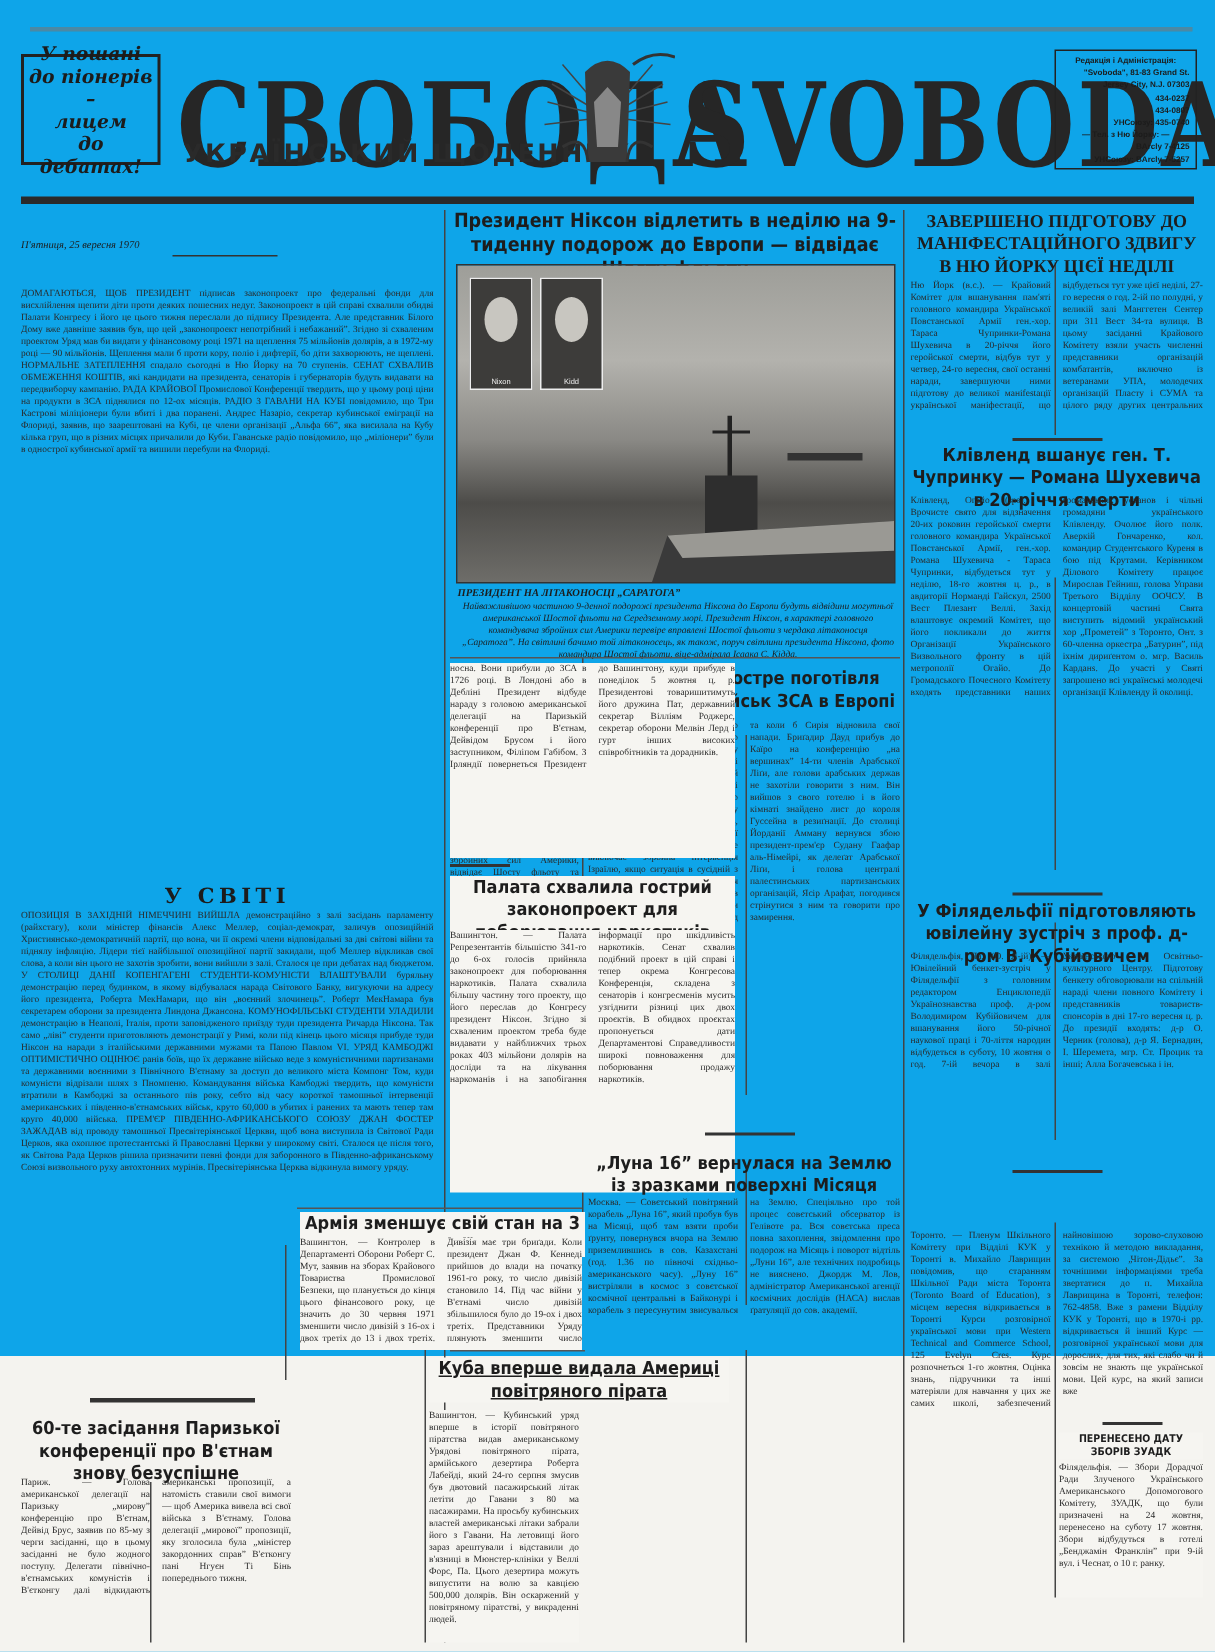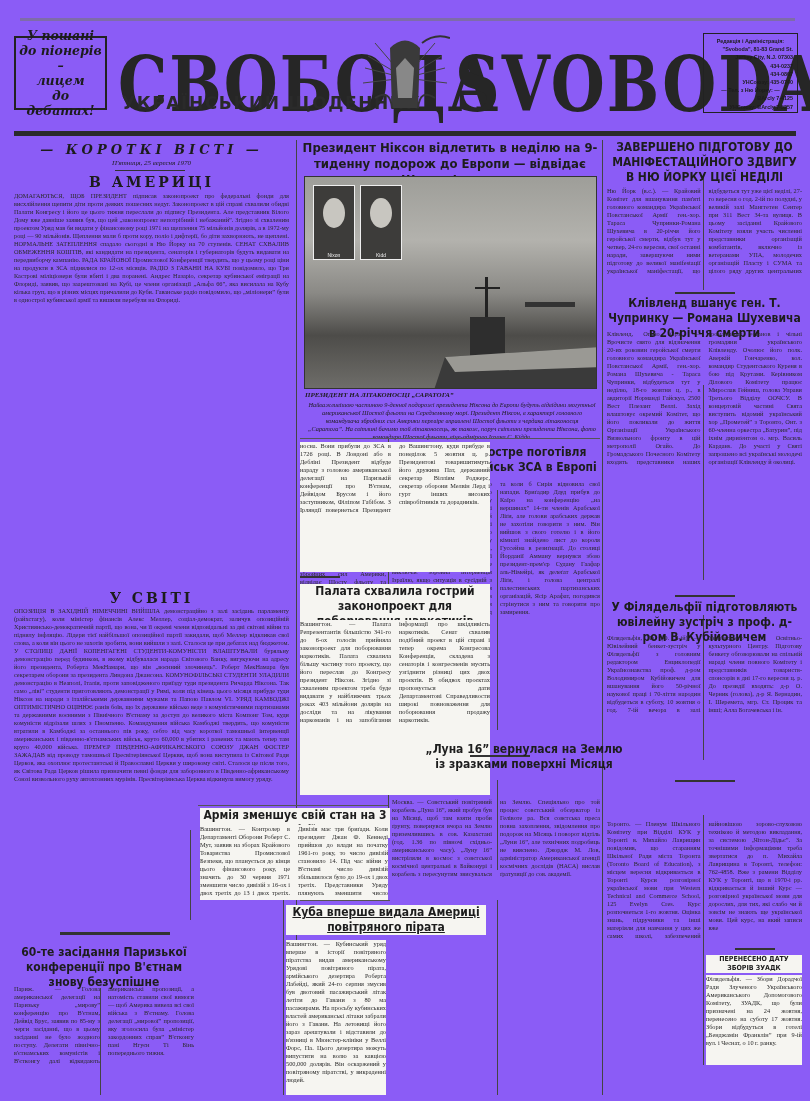--- a/index.html
+++ b/index.html
@@ -1,18 +1,18 @@
 <!DOCTYPE html>
 <html><head>
 <meta charset="utf-8">
 <style>
   * { box-sizing: border-box; margin: 0; padding: 0; }
   html, body { width: 810px; height: 1101px; background: #f4f3ef; overflow: hidden; }
   body { font-family: "Liberation Serif", serif; color: #1c1c1c; position: relative; }
-  .page { position: absolute; left: 0; top: 0; width: 810px; height: 1101px; background: #8b5cf6; }
+  .page { position: absolute; left: 0; top: 0; width: 810px; height: 904px; background: #0ea5e9; }
 
   
   .topline { position: absolute; left: 20px; top: 18px; width: 775px; height: 3px; background: #777; opacity: .6; }
   .slogan-box { position: absolute; left: 14px; top: 36px; width: 93px; height: 74px; border: 2px solid #222; display: flex; flex-direction: column; align-items: center; justify-content: center; font: italic bold 12.5px "DejaVu Serif", serif; line-height: 15px; text-align: center; }
   .title-cyr { position: absolute; left: 118px; top: 38px; font: bold 62px "DejaVu Serif", serif; letter-spacing: 2px; transform: scaleY(1.25); transform-origin: top left; color: #262626; }
   .sub-cyr { position: absolute; left: 122px; top: 93px; font: bold 17px "DejaVu Sans", sans-serif; letter-spacing: 1.6px; color: #2a2a2a; }
   .title-lat { position: absolute; left: 455px; top: 38px; font: bold 62px "DejaVu Serif", serif; letter-spacing: 2px; transform: scaleY(1.25); transform-origin: top left; color: #262626; }
   .sub-lat { position: absolute; left: 460px; top: 93px; font: italic bold 17px "DejaVu Sans", sans-serif; letter-spacing: 7px; color: #2a2a2a; }
   .emblem { position: absolute; left: 360px; top: 28px; width: 90px; height: 88px; }
   .info-box { position: absolute; left: 703px; top: 33px; width: 95px; height: 80px; border: 1.5px solid #222; padding: 3px 4px; font: bold 5.4px "Liberation Sans", sans-serif; line-height: 8.2px; text-align: right; }
@@ -24,21 +24,21 @@
   .vrule { position: absolute; width: 1px; background: #444; }
   .hrule { position: absolute; height: 1px; background: #555; }
   .shortrule { position: absolute; height: 3px; background: #333; }
 
   
   .col-text { position: absolute; font: 6.3px "Liberation Serif", serif; line-height: 8px; text-align: justify; color: #2a2a2a; overflow: hidden; }
   .head { position: absolute; font: bold 12px "DejaVu Sans Condensed", "DejaVu Sans", sans-serif; text-align: center; line-height: 15px; color: #1d1d1d; }
   .head.big { font-size: 13px; line-height: 16px; }
   .section-head { position: absolute; font: bold 14px "DejaVu Serif", serif; letter-spacing: 3px; text-align: center; }
   .kv { position: absolute; left: 14px; top: 142px; width: 275px; text-align: center; font: italic bold 13px "DejaVu Serif", serif; letter-spacing: 4px; }
-  .kv-date { position: absolute; left: 14px; top: 159px; width: 275px; text-align: center; font: italic 7px "Liberation Serif", serif; }
+  .kv-date { position: absolute; left: 14px; top: 159px; width: 275px; font: italic 7px "Liberation Serif", serif; }
 
   .photo { position: absolute; left: 305px; top: 143px; width: 292px; height: 244px; background: linear-gradient(180deg,#9e9e99 0%,#b3b2ad 30%,#8a8985 55%,#4d4c49 75%,#6e6d69 100%); border: 1px solid #333; overflow: hidden; }
   .ship { position: absolute; left: 120px; top: 100px; width: 175px; height: 140px; }
   .portrait { position: absolute; top: 8px; width: 42px; height: 75px; background: #3d3c3a; border: 1px solid #eee; }
   .portrait .face { position: absolute; left: 9px; top: 12px; width: 22px; height: 30px; border-radius: 50%; background: #c8c6c0; }
   .portrait .cap { position: absolute; bottom: -9px; left: 0; width: 100%; font: 5px "Liberation Sans", sans-serif; text-align: center; color: #111; }
   .photo-caption-title { position: absolute; left: 305px; top: 391px; width: 292px; font: italic bold 7px "Liberation Serif", serif; }
   .photo-caption { position: absolute; left: 308px; top: 401px; width: 288px; text-align: center; font: italic 6.3px "Liberation Serif", serif; line-height: 8px; }
 </style>
 </head>
@@ -99,24 +99,22 @@
   <div class="vrule" style="left:703px; top:615px; height:145px;"></div>
   <div class="vrule" style="left:703px; top:815px; height:250px;"></div>
   <div class="vrule" style="left:388px; top:438px; height:380px;"></div>
   <div class="vrule" style="left:497px; top:490px; height:240px;"></div>
   <div class="vrule" style="left:497px; top:780px; height:90px;"></div>
   <div class="vrule" style="left:497px; top:900px; height:195px;"></div>
   <div class="vrule" style="left:190px; top:830px; height:90px;"></div>
   <div class="vrule" style="left:100px; top:988px; height:107px;"></div>
   <div class="vrule" style="left:283px; top:845px; height:250px;"></div>
 
-  <div class="kv">— КОРОТКІ ВІСТІ —</div>
   <div class="kv-date">П'ятниця, 25 вересня 1970</div>
   <div class="shortrule" style="left:115px; top:170px; width:70px; height:1px;"></div>
-  <div class="section-head" style="left:14px; top:174px; width:275px;">В АМЕРИЦІ</div>
   <div class="col-text" style="left:14px; top:192px; width:275px; height:395px;">ДОМАГАЮТЬСЯ, ЩОБ ПРЕЗИДЕНТ підписав законопроект про федеральні фонди для висхлійлення щепити діти проти деяких пошесних недуг. Законопроект в цій справі схвалили обидві Палати Конгресу і його це цього тижня переслали до підпису Президента. Але представник Білого Дому вже давніше заявив був, що цей „законопроект непотрібний і небажаний”. Згідно зі схваленим проектом Уряд мав би видати у фінансовому році 1971 на щеплення 75 мільйонів долярів, а в 1972-му році — 90 мільйонів. Щеплення мали б проти кору, поліо і дифтерії, бо діти захворюють, не щеплені. НОРМАЛЬНЕ ЗАТЕПЛЕННЯ спадало сьогодні в Ню Йорку на 70 ступенів. СЕНАТ СХВАЛИВ ОБМЕЖЕННЯ КОШТІВ, які кандидати на президента, сенаторів і губернаторів будуть видавати на передвиборчу кампанію. РАДА КРАЙОВОЇ Промислової Конференції твердить, що у цьому році ціни на продукти в ЗСА піднялися по 12-ох місяців. РАДІО З ГАВАНИ НА КУБІ повідомило, що Три Кастрові міліціонери були вбиті і два поранені. Андрес Назаріо, секретар кубинської еміграції на Флориді, заявив, що заарештовані на Кубі, це члени організації „Альфа 66”, яка висилала на Кубу кілька груп, що в різних місцях причалили до Куби. Гаванське радіо повідомило, що „міліонери” були в однострої кубинської армії та вишили перебули на Флориді.</div>
   <div class="section-head" style="left:14px; top:590px; width:275px;">У СВІТІ</div>
   <div class="col-text" style="left:14px; top:607px; width:275px; height:318px;">ОПОЗИЦІЯ В ЗАХІДНІЙ НІМЕЧЧИНІ ВИЙШЛА демонстраційно з залі засідань парламенту (райхстагу), коли міністер фінансів Алекс Меллер, соціал-демократ, заличув опозиційній Християнсько-демократичній партії, що вона, чи її окремі члени відповідальні за дві світові війни та піднялу інфляцію. Лідери тієї найбільшої опозиційної партії закидали, щоб Меллер відкликав свої слова, а коли він цього не захотів зробити, вони вийшли з залі. Сталося це при дебатах над бюджетом. У СТОЛИЦІ ДАНІЇ КОПЕНГАГЕНІ СТУДЕНТИ-КОМУНІСТИ ВЛАШТУВАЛИ буряльну демонстрацію перед будинком, в якому відбувалася нарада Світового Банку, вигукуючи на адресу його президента, Роберта МекНамари, що він „воєнний злочинець”. Роберт МекНамара був секретарем оборони за президента Линдона Джансона. КОМУНОФІЛЬСЬКІ СТУДЕНТИ УЛАДИЛИ демонстрацію в Неаполі, Італія, проти заповідженого приїзду туди президента Ричарда Ніксона. Так само „ліві” студенти приготовляють демонстрації у Римі, коли під кінець цього місяця прибуде туди Ніксон на наради з італійськими державними мужами та Папою Павлом VI. УРЯД КАМБОДЖІ ОПТИМІСТИЧНО ОЦІНЮЄ ранів боїв, що їх державне військо веде з комуністичними партизанами та державними воєнними з Північного В'єтнаму за доступ до великого міста Компонг Том, куди комуністи відрізали шлях з Пномпеню. Командування війська Камбоджі твердить, що комуністи втратили в Камбоджі за останнього пів року, себто від часу короткої тамошньої інтервенції американських і південно-в'єтнамських військ, круто 60,000 в убитих і ранених та мають тепер там круго 40,000 війська. ПРЕМ'ЄР ПІВДЕННО-АФРИКАНСЬКОГО СОЮЗУ ДЖАН ФОСТЕР ЗАЖАДАВ від проводу тамошньої Пресвітеріянської Церкви, щоб вона виступила із Світової Ради Церков, яка охоплює протестантські й Православні Церкви у широкому світі. Сталося це після того, як Світова Рада Церков рішила призначити певні фонди для заборонного в Південно-африканському Союзі визвольного руху автохтонних мурінів. Пресвітеріянська Церква відкинула вимогу уряду.</div>
 
   <div class="shortrule" style="left:60px; top:932px; width:110px;"></div>
   <div class="head" style="left:14px; top:945px; width:180px;">60-те засідання Паризької конференції про В'єтнам знову безуспішне</div>
   <div class="col-text" style="left:14px; top:985px; width:180px; height:110px; column-count:2; column-gap:8px;">Париж. — Голова американської делегації на Паризьку „мирову” конференцію про В'єтнам, Дейвід Брус, заявив по 85-му з черги засіданні, що в цьому засіданні не було жодного поступу. Делегати північно-в'єтнамських комуністів і В'єтконгу далі відкидають американські пропозиції, а натомість ставили свої вимоги — щоб Америка вивела всі свої війська з В'єтнаму. Голова делегації „мирової” пропозиції, яку зголосила була „міністер закордонних справ” В'єтконгу пані Нгуєн Ті Бінь попереднього тижня.</div>
 
   <div class="head big" style="left:300px; top:140px; width:300px;">Президент Ніксон відлетить в неділю на 9-тиденну подорож до Европи — відвідає Шосту фльоту</div>
   <div class="col-text" style="left:210px; top:176px; width:80px; height:0;"></div>
@@ -154,32 +152,32 @@
   <div class="head" style="left:392px; top:445px; width:208px;">Відкликано гостре поготівля парашутних військ ЗСА в Европі</div>
   <div class="col-text" style="left:392px; top:480px; width:208px; height:250px; column-count:2; column-gap:8px;">Вашингтон. — З Державного Департаменту повідомлено, що відкликано гостре поготівля, в якому знаходилися різні американські парашутні з'єднання в Західній Німеччині. Керівні американські кола оцінюють це обережно ситуацію в Йорданії та на всьому Близькому Сході, але стверджують, що відпала конечність американської збройної інтервенції. Зате все це не виключає збройна інтервенція Ізраїлю, якщо ситуація в сусідній з ним Йорданії стане небезпечною для Ізраїлю; це сталось би тоді, коли б в Йорданії прийшов до влади радикальний антиізраїльський уряд та коли б Сирія відновила свої напади. Бриґадир Дауд прибув до Каїро на конференцію „на вершинах” 14-ти членів Арабської Ліґи, але голови арабських держав не захотіли говорити з ним. Він вийшов з свого готелю і в його кімнаті знайдено лист до короля Гуссейна в резиґнації. До столиці Йорданії Амману вернувся збою президент-прем'єр Судану Гаафар аль-Німейрі, як делеґат Арабської Ліґи, і голова централі палестинських партизанських організацій, Ясір Арафат, погодився стрінутися з ним та говорити про замирення.</div>
 
   <div class="col-text" style="left:300px; top:520px; width:0; height:0;"></div>
   <div class="shortrule" style="left:300px; top:576px; width:40px; height:2px;"></div>
   <div class="head" style="left:300px; top:584px; width:190px; background:#f6f5f1;">Палата схвалила гострий законопроект для поборювання наркотиків</div>
   <div class="col-text" style="left:300px; top:620px; width:190px; height:175px; column-count:2; column-gap:8px; background:#f6f5f1;">Вашингтон. — Палата Репрезентантів більшістю 341-го до 6-ох голосів прийняла законопроект для поборювання наркотиків. Палата схвалила більшу частину того проекту, що його переслав до Конгресу президент Ніксон. Згідно зі схваленим проектом треба буде видавати у найближчих трьох роках 403 мільйони долярів на досліди та на лікування наркоманів і на запобігання інформації про шкідливість наркотиків. Сенат схвалив подібний проект в цій справі і тепер окрема Конгресова Конференція, складена з сенаторів і конгресменів мусить узгіднити різниці цих двох проєктів. В обидвох проєктах пропонується дати Департаментові Справедливости широкі повноваження для поборювання продажу наркотиків.</div>
   <div class="col-text" style="left:300px; top:442px; width:190px; height:130px; column-count:2; column-gap:8px; background:#f6f5f1;">носна. Вони прибули до ЗСА в 1726 році. В Лондоні або в Дебліні Президент відбуде нараду з головою американської делегації на Паризькій конференції про В'єтнам, Дейвідом Брусом і його заступником, Філіпом Габібом. З Ірляндії повернеться Президент до Вашингтону, куди прибуде в понеділок 5 жовтня ц. р. Президентові товаришитимуть його дружина Пат, державний секретар Вілліям Роджерс, секретар оборони Мелвін Лерд і гурт інших високих співробітників та дорадників.</div>
 
   <div class="shortrule" style="left:470px; top:755px; width:60px; height:2px;"></div>
-  <div class="head" style="left:392px; top:742px; width:208px;margin-left:28px;">„Луна 16” вернулася на Землю із зразками поверхні Місяця</div>
+  <div class="head" style="left:392px; top:768px; width:208px;">„Луна 16” вернулася на Землю із зразками поверхні Місяця</div>
   <div class="col-text" style="left:392px; top:798px; width:208px; height:297px; column-count:2; column-gap:8px;">Москва. — Совєтський повітряний корабель „Луна 16”, який пробув був на Місяці, щоб там взяти проби ґрунту, повернувся вчора на Землю приземлившись в сов. Казахстані (год. 1.36 по півночі східньо-американського часу). „Луну 16” вистріляли в космос з совєтської космічної центральні в Байконурі і корабель з пересунутим звисувалься на Землю. Спеціяльно про той процес совєтський обсерватор із Гелівоте ра. Вся совєтська преса повна захоплення, звідомлення про подорож на Місяць і поворот відтіль „Луни 16”, але технічних подробиць не вияснено. Джордж М. Лов, адміністратор Американської агенції космічних дослідів (НАСА) вислав ґратуляції до сов. академії.</div>
 
   <div class="hrule" style="left:198px; top:805px; width:190px;"></div>
   <div class="head" style="left:200px; top:808px; width:190px; background:#f6f5f1;">Армія зменшує свій стан на 3 дивізії</div>
   <div class="col-text" style="left:200px; top:825px; width:188px; height:75px; column-count:2; column-gap:8px; background:#f6f5f1;">Вашингтон. — Контролер в Департаменті Оборони Роберт С. Мут, заявив на зборах Крайового Товариства Промислової Безпеки, що планується до кінця цього фінансового року, це значить до 30 червня 1971 зменшити число дивізій з 16-ох і двох третіх до 13 і двох третіх. Дивізія має три бриґади. Коли президент Джан Ф. Кеннеді прийшов до влади на початку 1961-го року, то число дивізій становило 14. Під час війни у В'єтнамі число дивізій збільшилося було до 19-ох і двох третіх. Представники Уряду плянують зменшити число дивізій до 11-ох. Але представники Департаменту Оборони заявили, що така зміна є згідно з доктриною Ніксона, який старається про це, щоб зменшити число збройних американських сил в Азії, і щоб оборону в тому районі поступово перебрали самі азійські народи.</div>
 
   <div class="hrule" style="left:300px; top:900px; width:90px;"></div>
   <div class="head" style="left:286px; top:905px; width:200px; background:#f6f5f1;text-decoration:underline;">Куба вперше видала Америці повітряного пірата</div>
   <div class="col-text" style="left:286px; top:940px; width:100px; height:155px; background:#f6f5f1;">Вашингтон. — Кубинський уряд вперше в історії повітряного піратства видав американському Урядові повітряного пірата, армійського дезертира Роберта Лабейді, який 24-го серпня змусив був двотовий пасажирський літак летіти до Гавани з 80 ма пасажирами. На просьбу кубинських властей американські літаки забрали його з Гавани. На летовищі його зараз арештували і відставили до в'язниці в Мюнстер-клініки у Веллі Форс, Па. Цього дезертира можуть випустити на волю за кавцією 500,000 долярів. Він оскаржений у повітряному піратстві, у викраденні людей.</div>
 
-  <div class="head" style="left:607px; top:140px; width:195px;">ЗАВЕРШЕНО ПІДГОТОВУ ДО МАНІФЕСТАЦІЙНОГО ЗДВИГУ В НЮ ЙОРКУ ЦІЄЇ НЕДІЛІ</div>
+  <div class="head" style="left:607px; top:140px; width:195px;font-family:Liberation Serif, serif;">ЗАВЕРШЕНО ПІДГОТОВУ ДО МАНІФЕСТАЦІЙНОГО ЗДВИГУ В НЮ ЙОРКУ ЦІЄЇ НЕДІЛІ</div>
   <div class="col-text" style="left:607px; top:187px; width:195px; height:90px; column-count:2; column-gap:8px;">Ню Йорк (в.с.). — Крайовий Комітет для вшанування пам'яті головного командира Української Повстанської Армії ген.-хор. Тараса Чупринки-Романа Шухевича в 20-річчя його геройської смерти, відбув тут у четвер, 24-го вересня, свої останні наради, завершуючи ними підготову до великої манifestацiї української маніфестації, що відбудеться тут уже цієї неділі, 27-го вересня о год. 2-ій по полудні, у великій залі Манггетен Сентер при 311 Вест 34-та вулиця. В цьому засіданні Крайового Комітету взяли участь численні представники організацій комбатантів, включно із ветеранами УПА, молодечих організацій Пласту і СУМА та цілого ряду других центральних установ. На порядку нарад було усійнення програми маніфестації, яка поділятиметься на дві частини: святочне вшанування відповідного це ремонію пам'яті ген.-хор. Романа Шухевича, як голови революційного уряду України і головного командира УПА, та концертову частину, яка включатиме теж промови в українській та англійській мовах. Ціла програма триватиме дві години. Маніфестацію в залі Манггатен Сентер започаткує хор „Думка” співом американського та українського гимнів, після чого чотиря генерали українських армій в супроводі товаришів зброї ген.-хор. Р. Шухевича з УПА та представників СУМА і Пласту складуть вінок перед його погрудям. Цю частину закінчить звук сурми. В концертовій частині виступить хор „Думка”, мистець слова С. Курило та молодь Пласту і СУМА, яка виголосить збірну рецитацію. Вступ на маніфестацію для дорослих $2.00, для студентської молоді до 25 років $1.00, а для молоді до 18 років — безплатний.</div>
 
   <div class="shortrule" style="left:675px; top:292px; width:60px; height:2px;"></div>
   <div class="col-text" style="left:607px; top:280px; width:0; height:0;"></div>
   <div class="head" style="left:607px; top:296px; width:195px;">Клівленд вшанує ген. Т. Чупринку — Романа Шухевича в 20-річчя смерти</div>
   <div class="col-text" style="left:607px; top:330px; width:195px; height:240px; column-count:2; column-gap:8px;">Клівленд, Огайо (зрз). — Врочисте свято для відзначення 20-их роковин геройської смерти головного командира Української Повстанської Армії, ген.-хор. Романа Шухевича - Тараса Чупринки, відбудеться тут у неділю, 18-го жовтня ц. р., в авдиторії Нормандi Гайскул, 2500 Вест Плезант Веллі. Захід влаштовує окремий Комітет, що його покликали до життя Організації Українського Визвольного фронту в цій метрополії Огайо. До Громадського Почесного Комітету входять представники наших громадських установ і чільні громадяни українського Клівленду. Очолює його полк. Аверкій Гончаренко, кол. командир Студентського Куреня в бою під Крутами. Керівником Ділового Комітету працює Мирослав Гейниш, голова Управи Третього Відділу ООЧСУ. В концертовій частині Свята виступить відомий український хор „Прометей” з Торонто, Онт. з 60-членна оркестра „Батурин”, під іхнім дириґентом о. мгр. Василь Карданs. До участі у Святі запрошено всі українські молодечі організації Клівленду й околиці.</div>
 
   <div class="shortrule" style="left:675px; top:595px; width:60px; height:2px;"></div>
   <div class="head" style="left:607px; top:600px; width:195px;">У Філядельфії підготовляють ювілейну зустріч з проф. д-ром В. Кубійовичем</div>
   <div class="col-text" style="left:607px; top:634px; width:195px; height:125px; column-count:2; column-gap:8px;">Філядельфія, Па. (О. Л-ій). — Ювілейний бенкет-зустріч у Філядельфії з головним редактором Енциклопедії Українознавства проф. д-ром Володимиром Кубійовичем для вшанування його 50-річної наукової праці і 70-ліття народин відбудеться в суботу, 10 жовтня о год. 7-ій вечора в залі Українського Освітньо-культурного Центру. Підготову бенкету обговорювали на спільній нараді члени повного Комітету і представників товариств-спонсорів в дні 17-го вересня ц. р. До президії входять: д-р О. Черник (голова), д-р Я. Бернадин, І. Шеремета, мгр. Ст. Процик та інші; Алла Богачевська і ін.</div>

